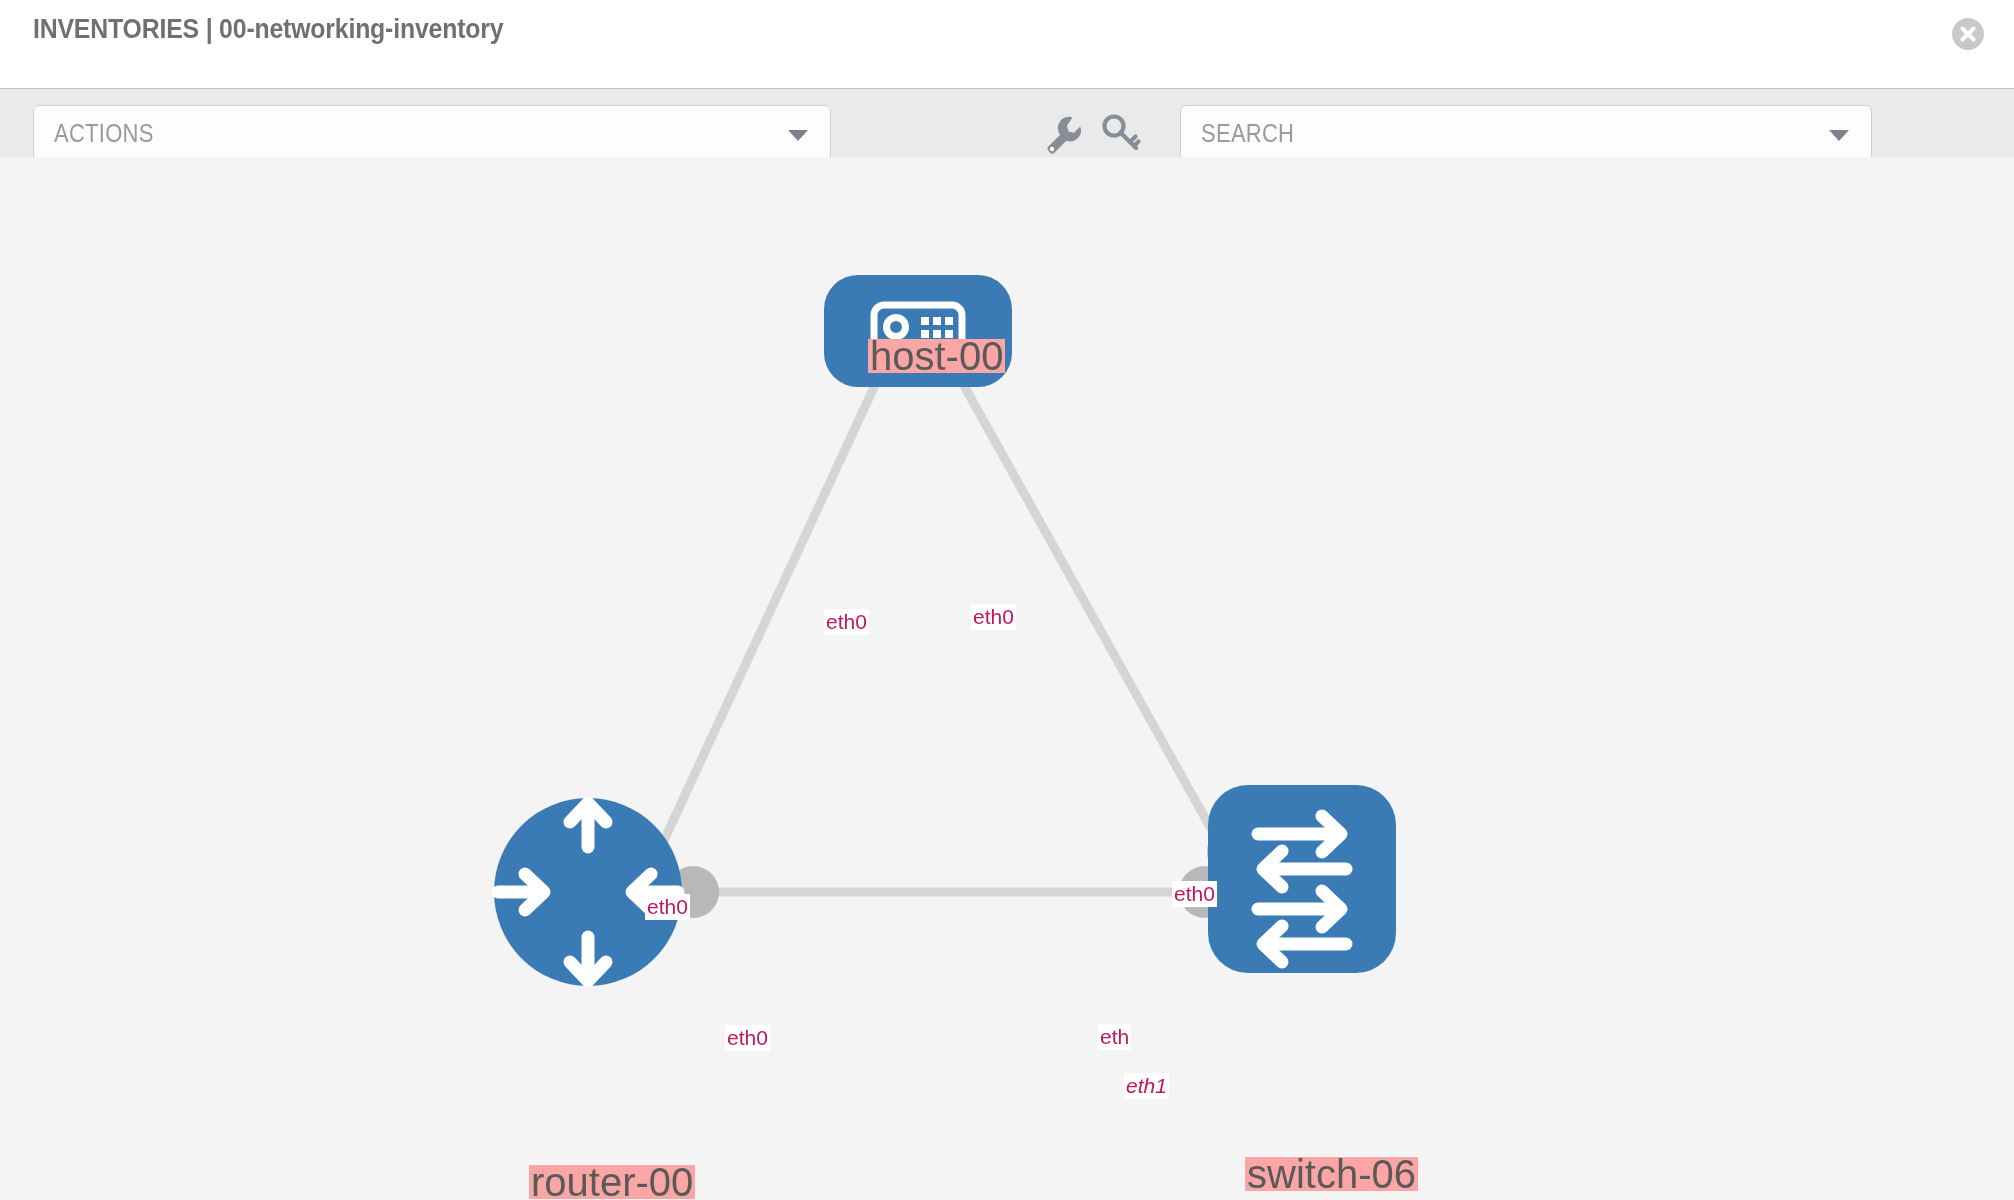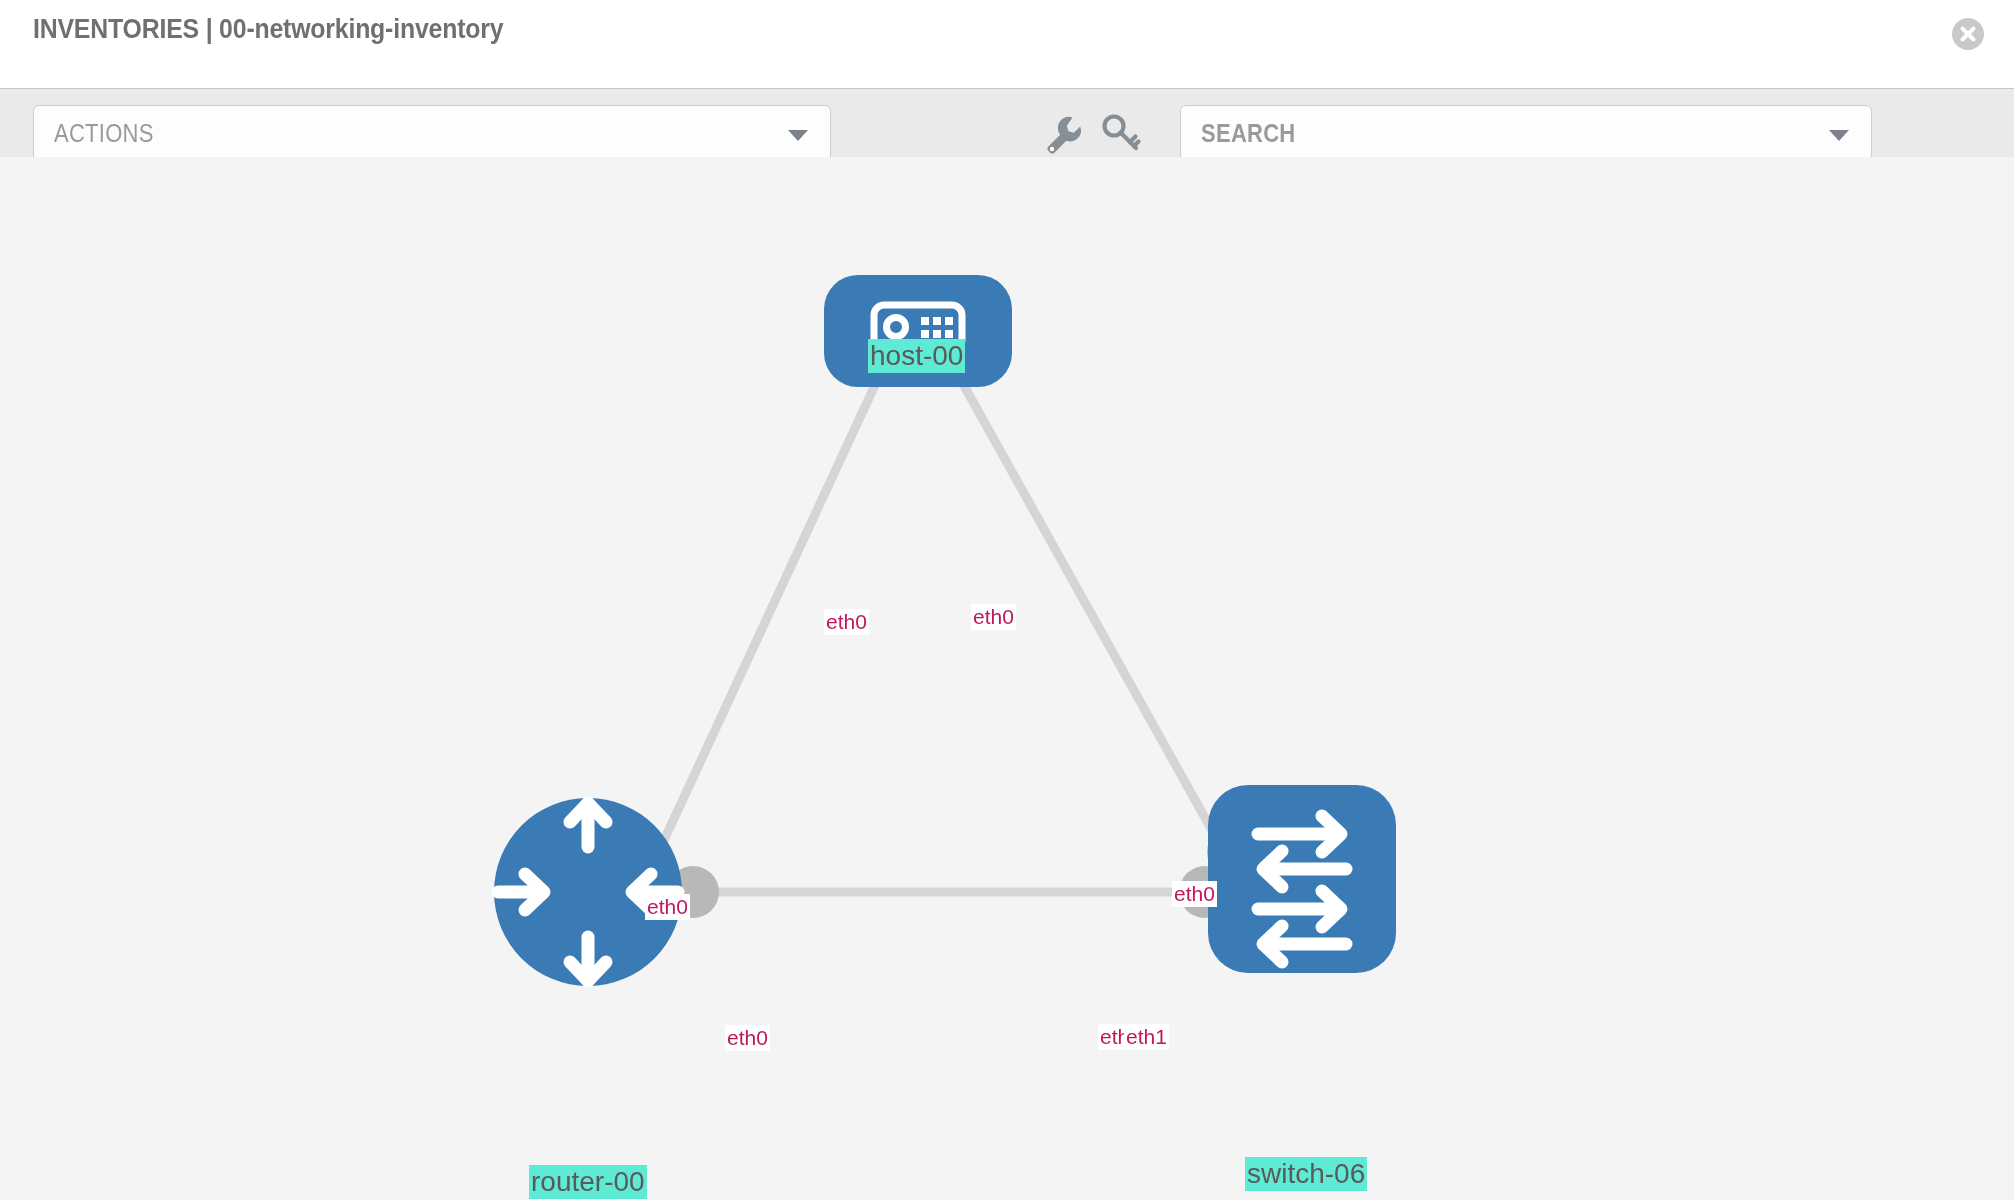--- a/index.html
+++ b/index.html
@@ -91,21 +91,20 @@
   .tool-icon.key    { left: 1098px; }
 
   .search-box {
     position: absolute;
     left: 1180px; top: 16px;
     width: 692px; height: 56px;
     background: #fdfdfd;
     border: 1px solid #cfcfcf;
     border-radius: 6px;
     cursor: text;
-    font-weight: bold;
   }
   .search-label {
     position: absolute;
     left: 20px; top: 13px;
     font-size: 25px;
     color: #9a9a9a;
     letter-spacing: 0.3px;
     transform: scaleX(0.88);
     transform-origin: left center;
     white-space: nowrap;
@@ -120,23 +119,23 @@
     overflow: hidden;
   }
   .topology-svg {
     position: absolute;
     left: 0; top: 0;
     width: 2014px; height: 1043px;
   }
 
   .node-label {
     position: absolute;
-    font-size: 28px;
+    font-size: 40px;
     color: #5a5a5a;
-    background: #5eead4;
+    background: #fca5a5;
     white-space: nowrap;
     padding: 0 2px;
     line-height: 34px;
   }
   .iface-label {
     position: absolute;
     font-size: 21px;
     color: #be185d;
     background: #ffffff;
     white-space: nowrap;
@@ -262,16 +261,16 @@
     <div class="node-label" style="left:868px; top:182px;">host-00</div>
     <div class="node-label" style="left:529px; top:1000px;margin-top:8px;">router-00</div>
     <div class="node-label" style="left:1245px; top:1000px;">switch-06</div>
 
     <div class="iface-label" style="left:824px; top:452px;">eth0</div>
     <div class="iface-label" style="left:971px; top:447px;">eth0</div>
     <div class="iface-label" style="left:645px; top:737px;">eth0</div>
     <div class="iface-label" style="left:1172px; top:724px;">eth0</div>
     <div class="iface-label" style="left:725px; top:868px;">eth0</div>
     <div class="iface-label" style="left:1098px; top:867px;">eth</div>
-    <div class="iface-label" style="left:1124px; top:867px;">eth1</div>
+    <div class="iface-label" style="left:1124px; top:916px;font-style:italic;">eth1</div>
 
   </div>
 </div>
 
 </body></html>

